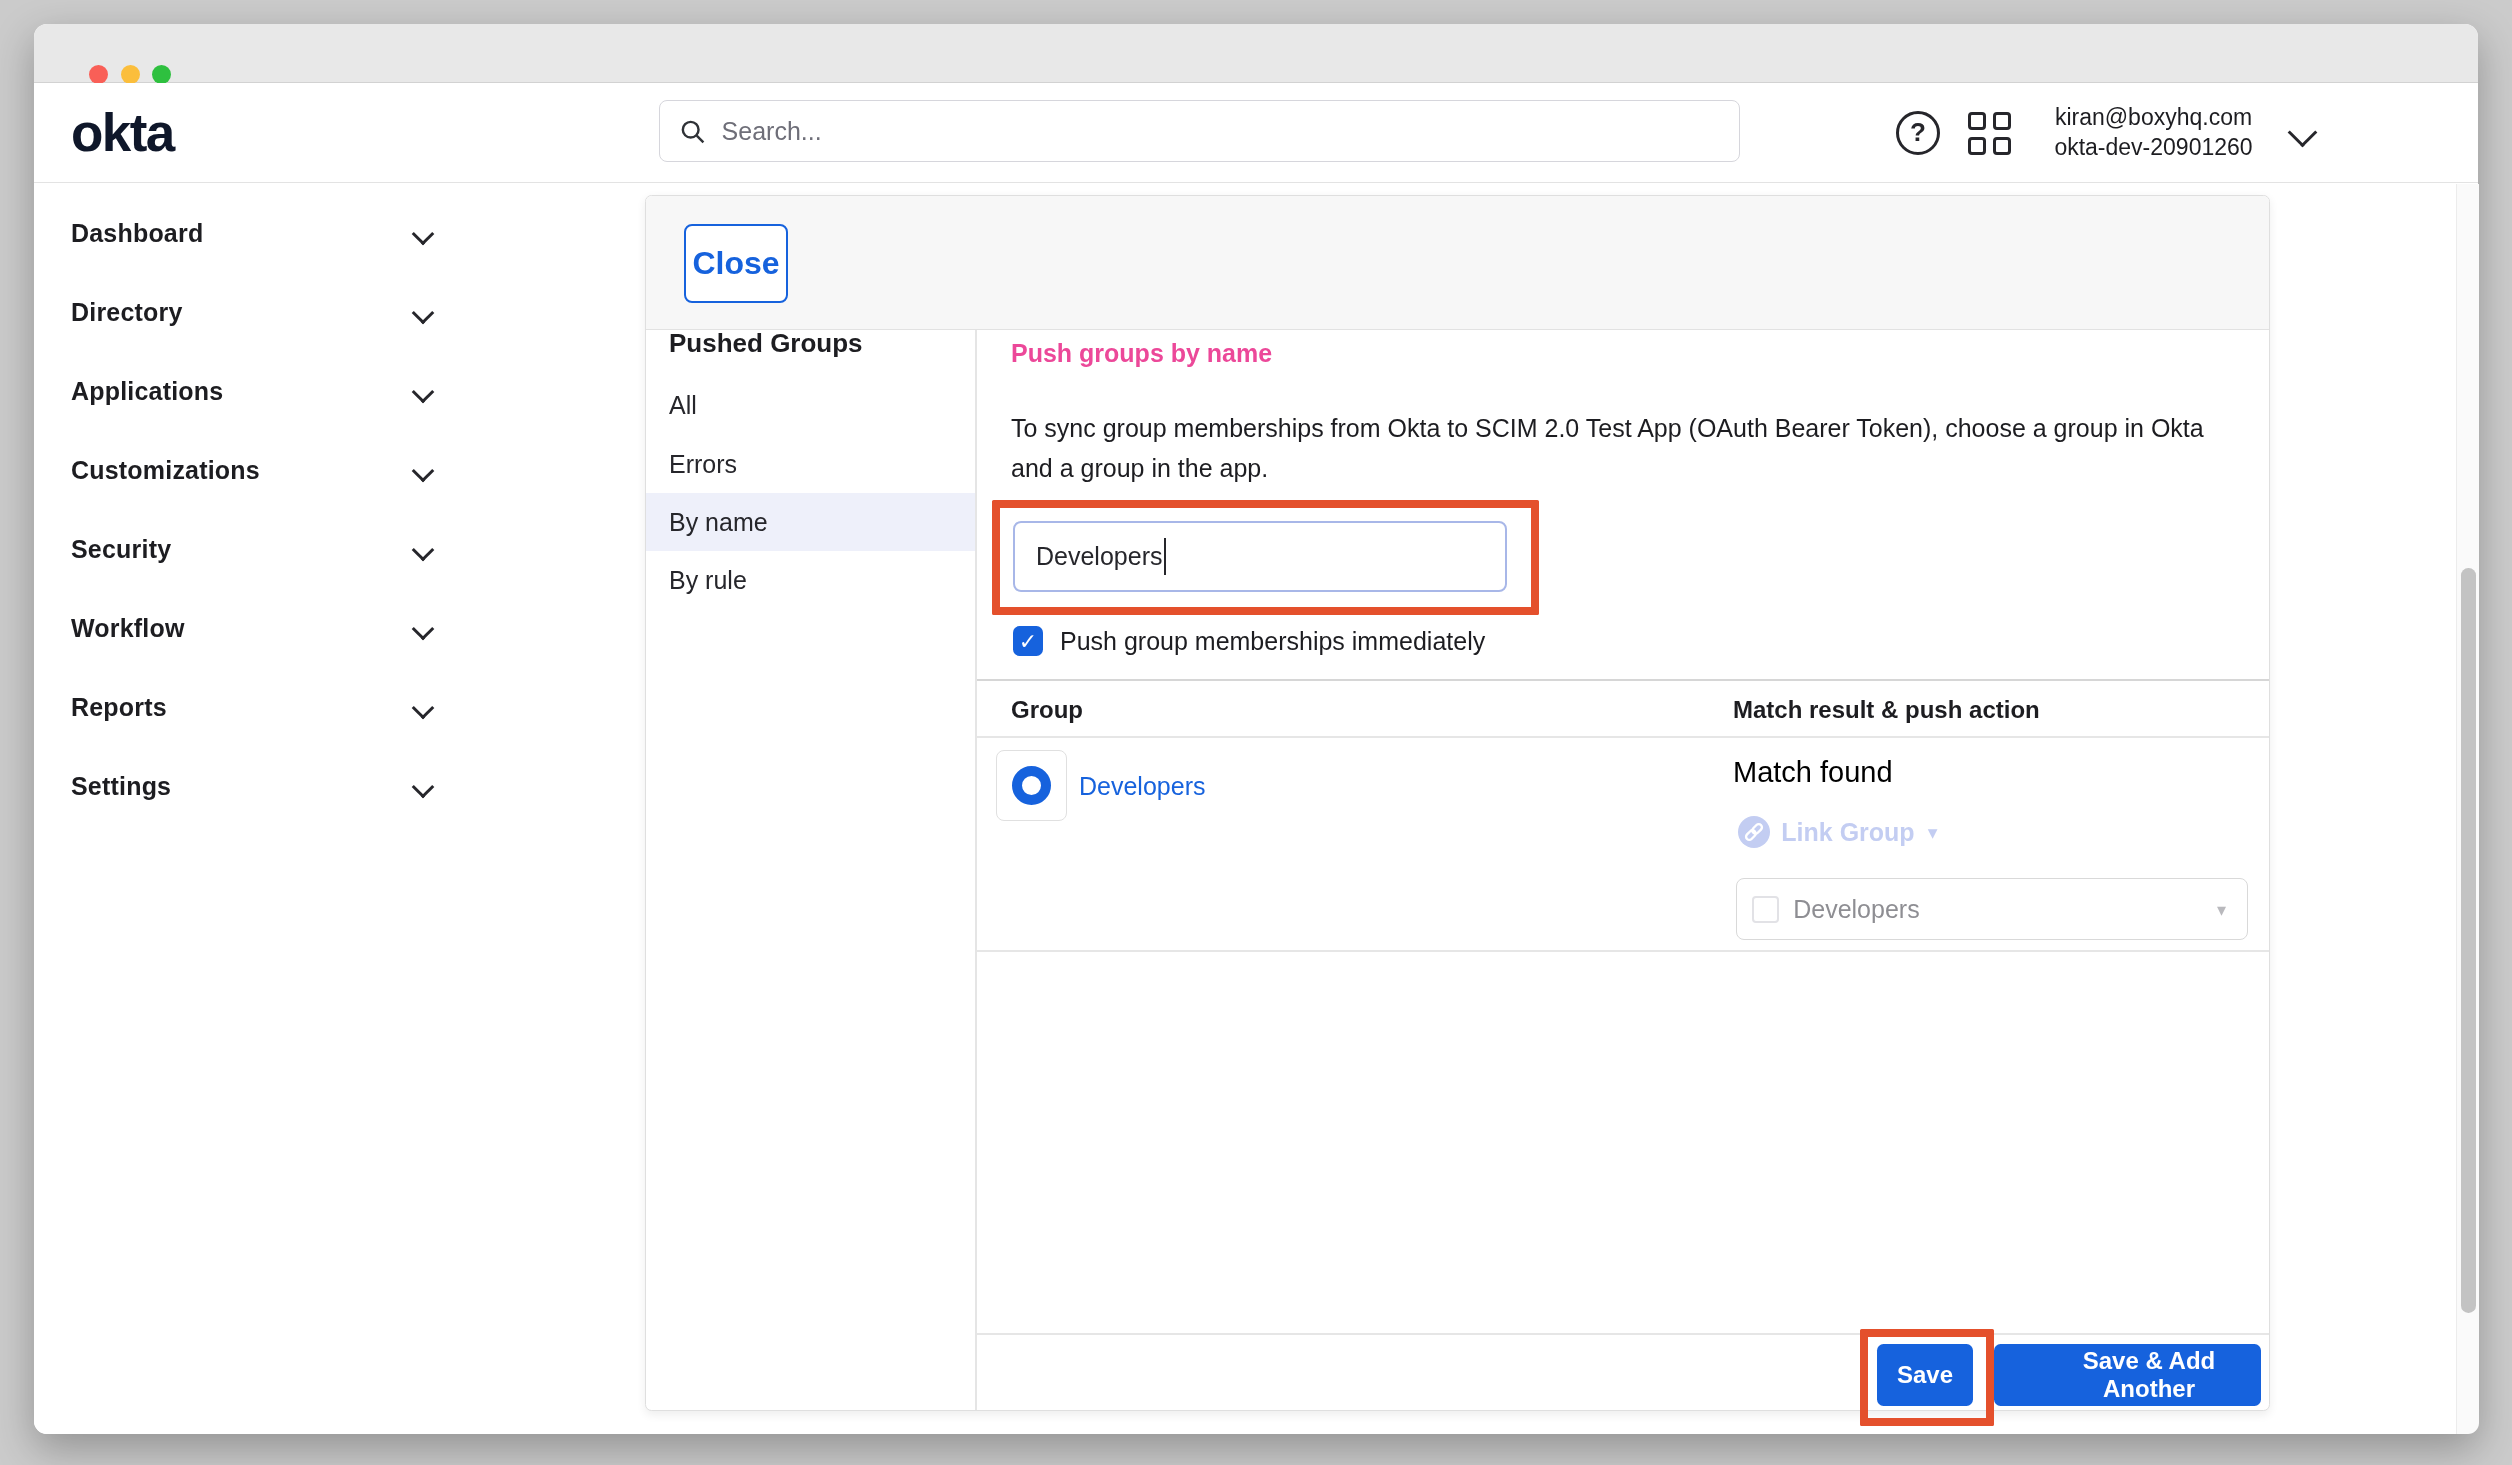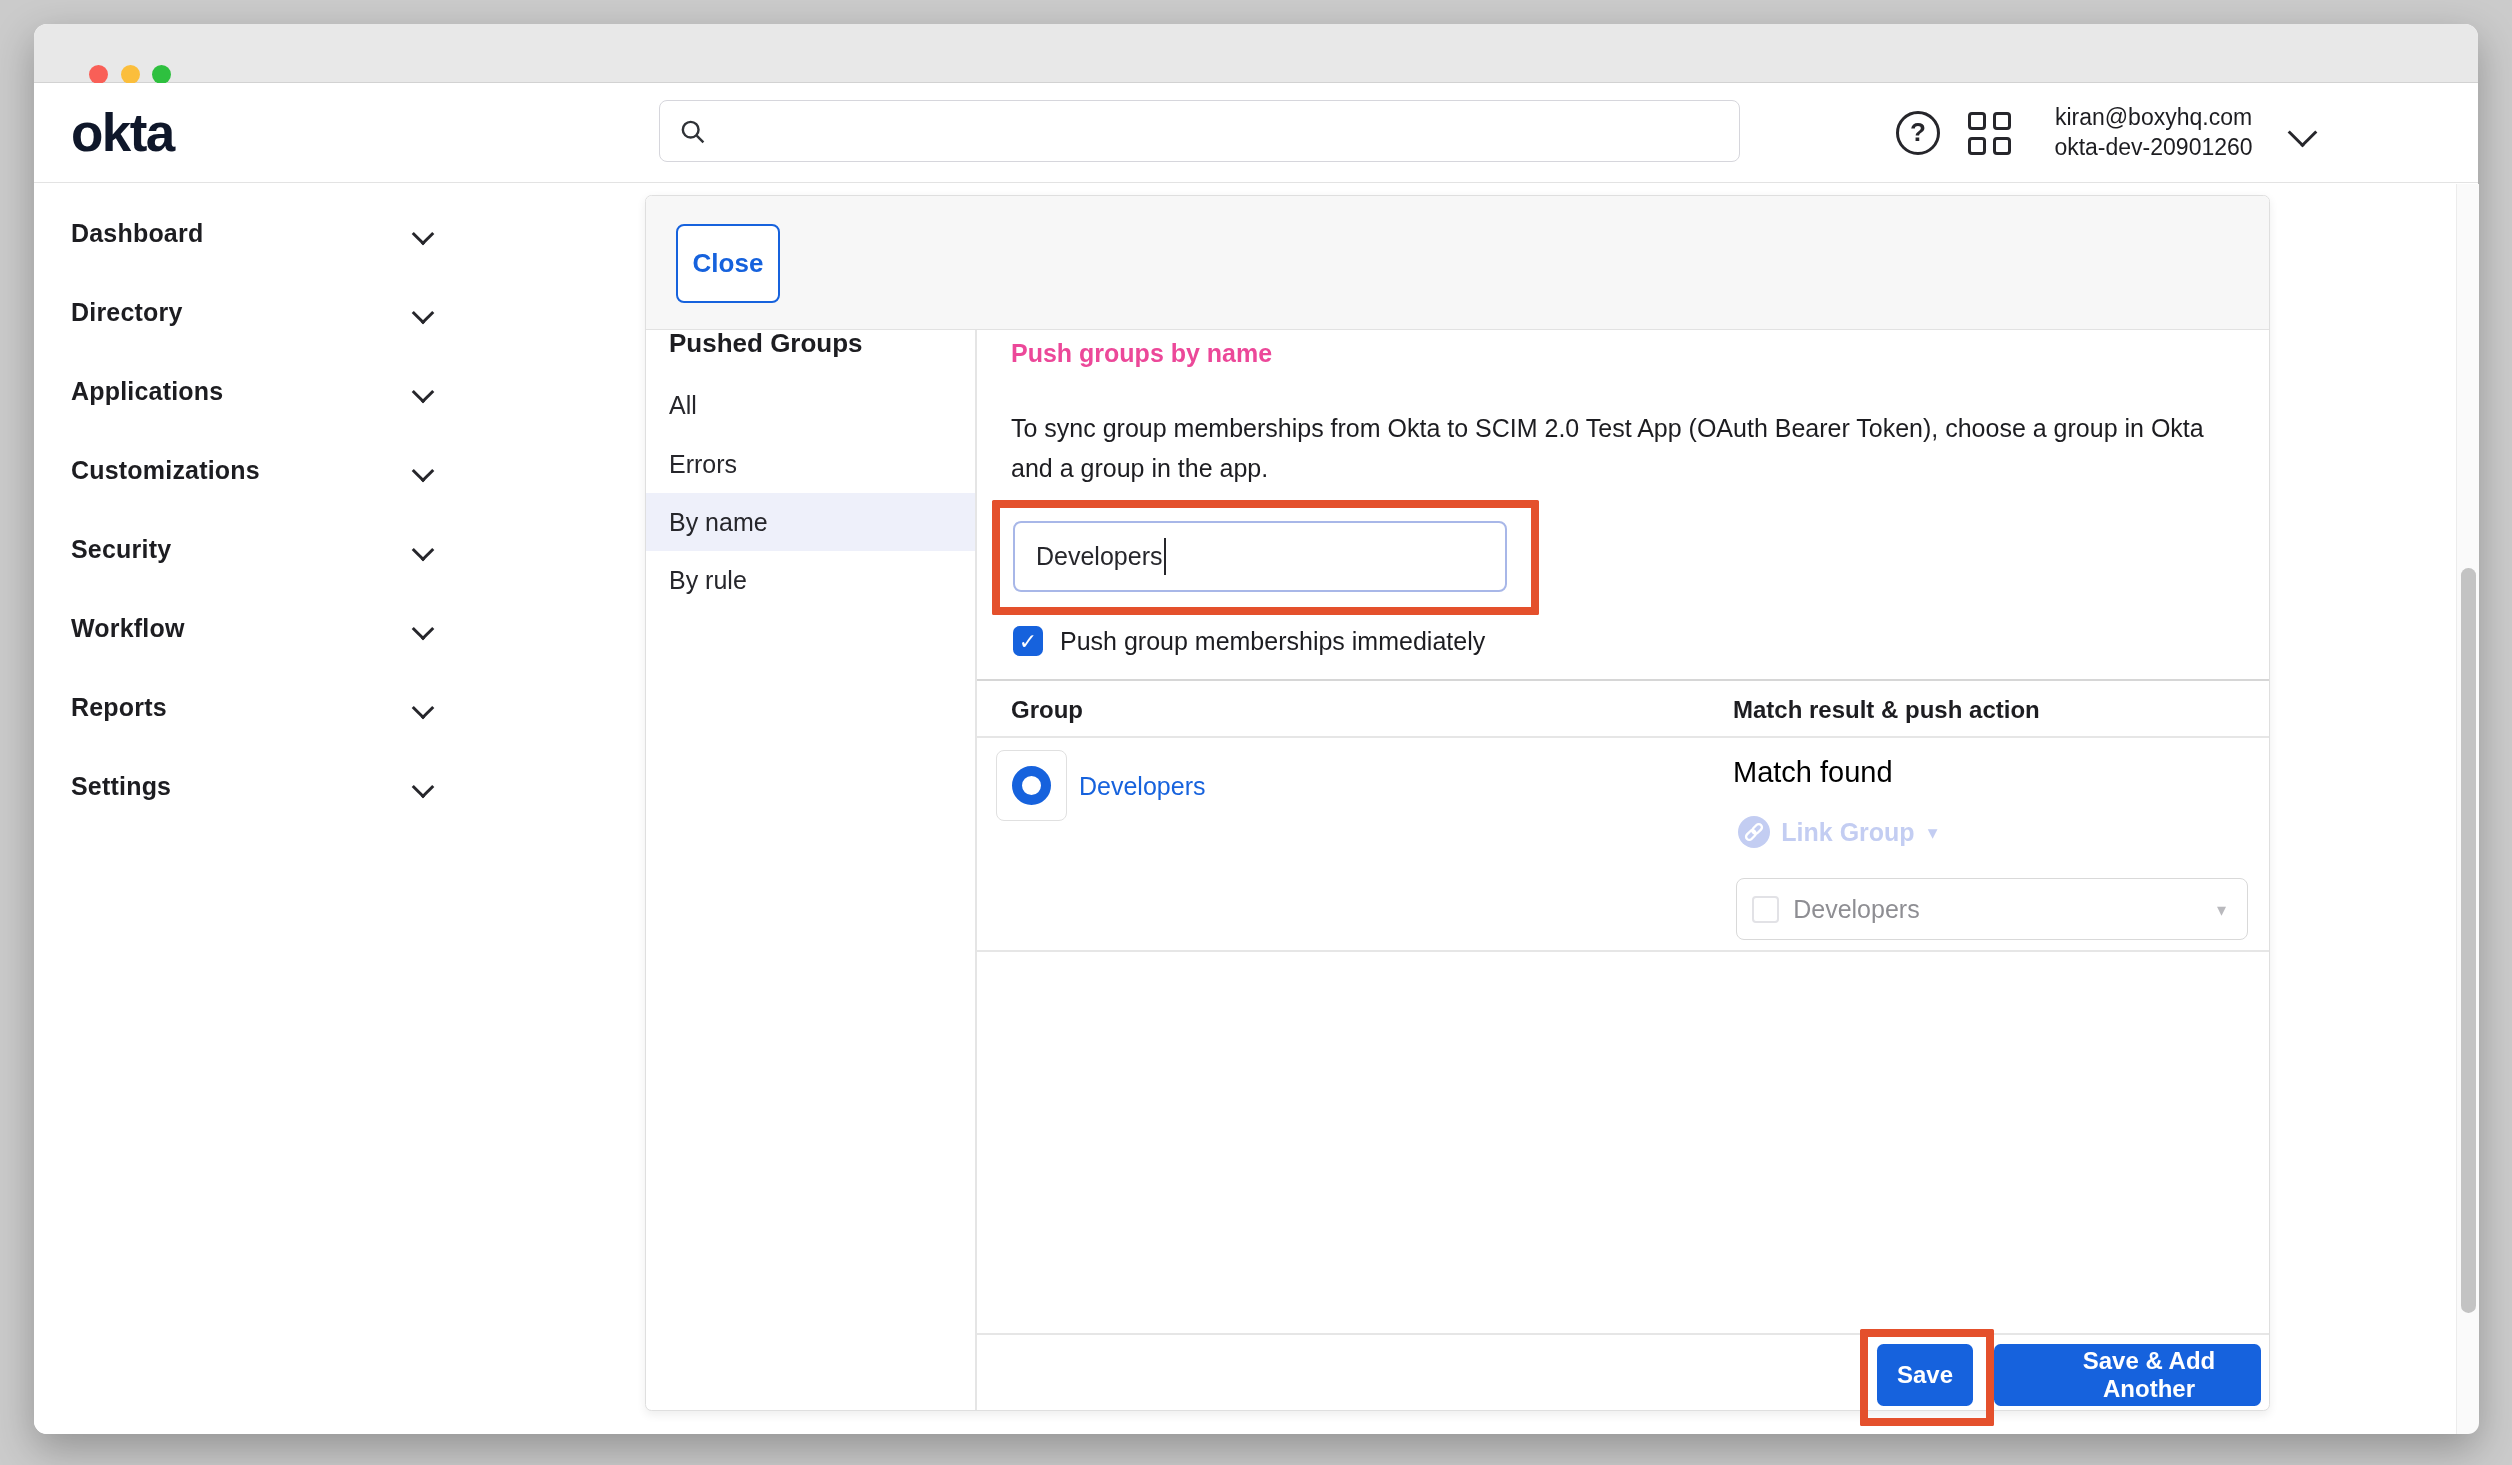--- a/index.html
+++ b/index.html
@@ -91,23 +91,23 @@
   .dialog {
     position:absolute; left:611px; top:171px; width:1625px; height:1216px;
     background:#fff; border:1.6px solid #dfdfdf; border-radius:6.5px;
     box-shadow:0 3.2px 9.7px rgba(0,0,0,.07);
   }
   .dialog-band {
     position:absolute; left:0; top:0; width:100%; height:134px;
     background:#f7f7f7; border-bottom:1.6px solid #e2e2e2; border-radius:5.7px 5.7px 0 0;
   }
   .close-btn {
-    position:absolute; left:30px; top:28px; width:104px; height:79px;
+    position:absolute; left:38px; top:28px; width:104px; height:79px;
     background:#fff; border:2.4px solid #1662dd; border-radius:8px;
-    font-size:26px; font-weight:700; color:#1662dd;
+    font-size:32px; font-weight:700; color:#1662dd;
     font-family:"Liberation Sans",sans-serif; cursor:pointer;
   }
   .nav-divider { position:absolute; left:329px; top:134px; bottom:0; width:1.6px; background:#e5e5e5; }
 
   .dialog-nav-title {
     position:absolute; left:23px; top:129px; height:36px; line-height:36px;
     font-size:26px; font-weight:700; color:#1d1d21;
   }
   .dialog-nav-item {
     position:absolute; left:0; width:329px; height:58px; line-height:58px;
@@ -214,20 +214,21 @@
     </div>
 
     <div class="appheader">
       <div class="logo">okta</div>
 
       <div class="search">
         <svg width="29" height="29" viewBox="0 0 24 24" fill="none" stroke="#2f3237" stroke-width="2">
           <circle cx="10.5" cy="10.5" r="6.5"></circle>
           <line x1="15.5" y1="15.5" x2="21" y2="21"></line>
         </svg>
+        <input placeholder="Search..." style="">
       </div>
 
       <div class="help-btn"></div>
 
       <div class="grid-icon">
         <span></span>
           <span></span>
         <span></span>
           <span></span>
       </div>

